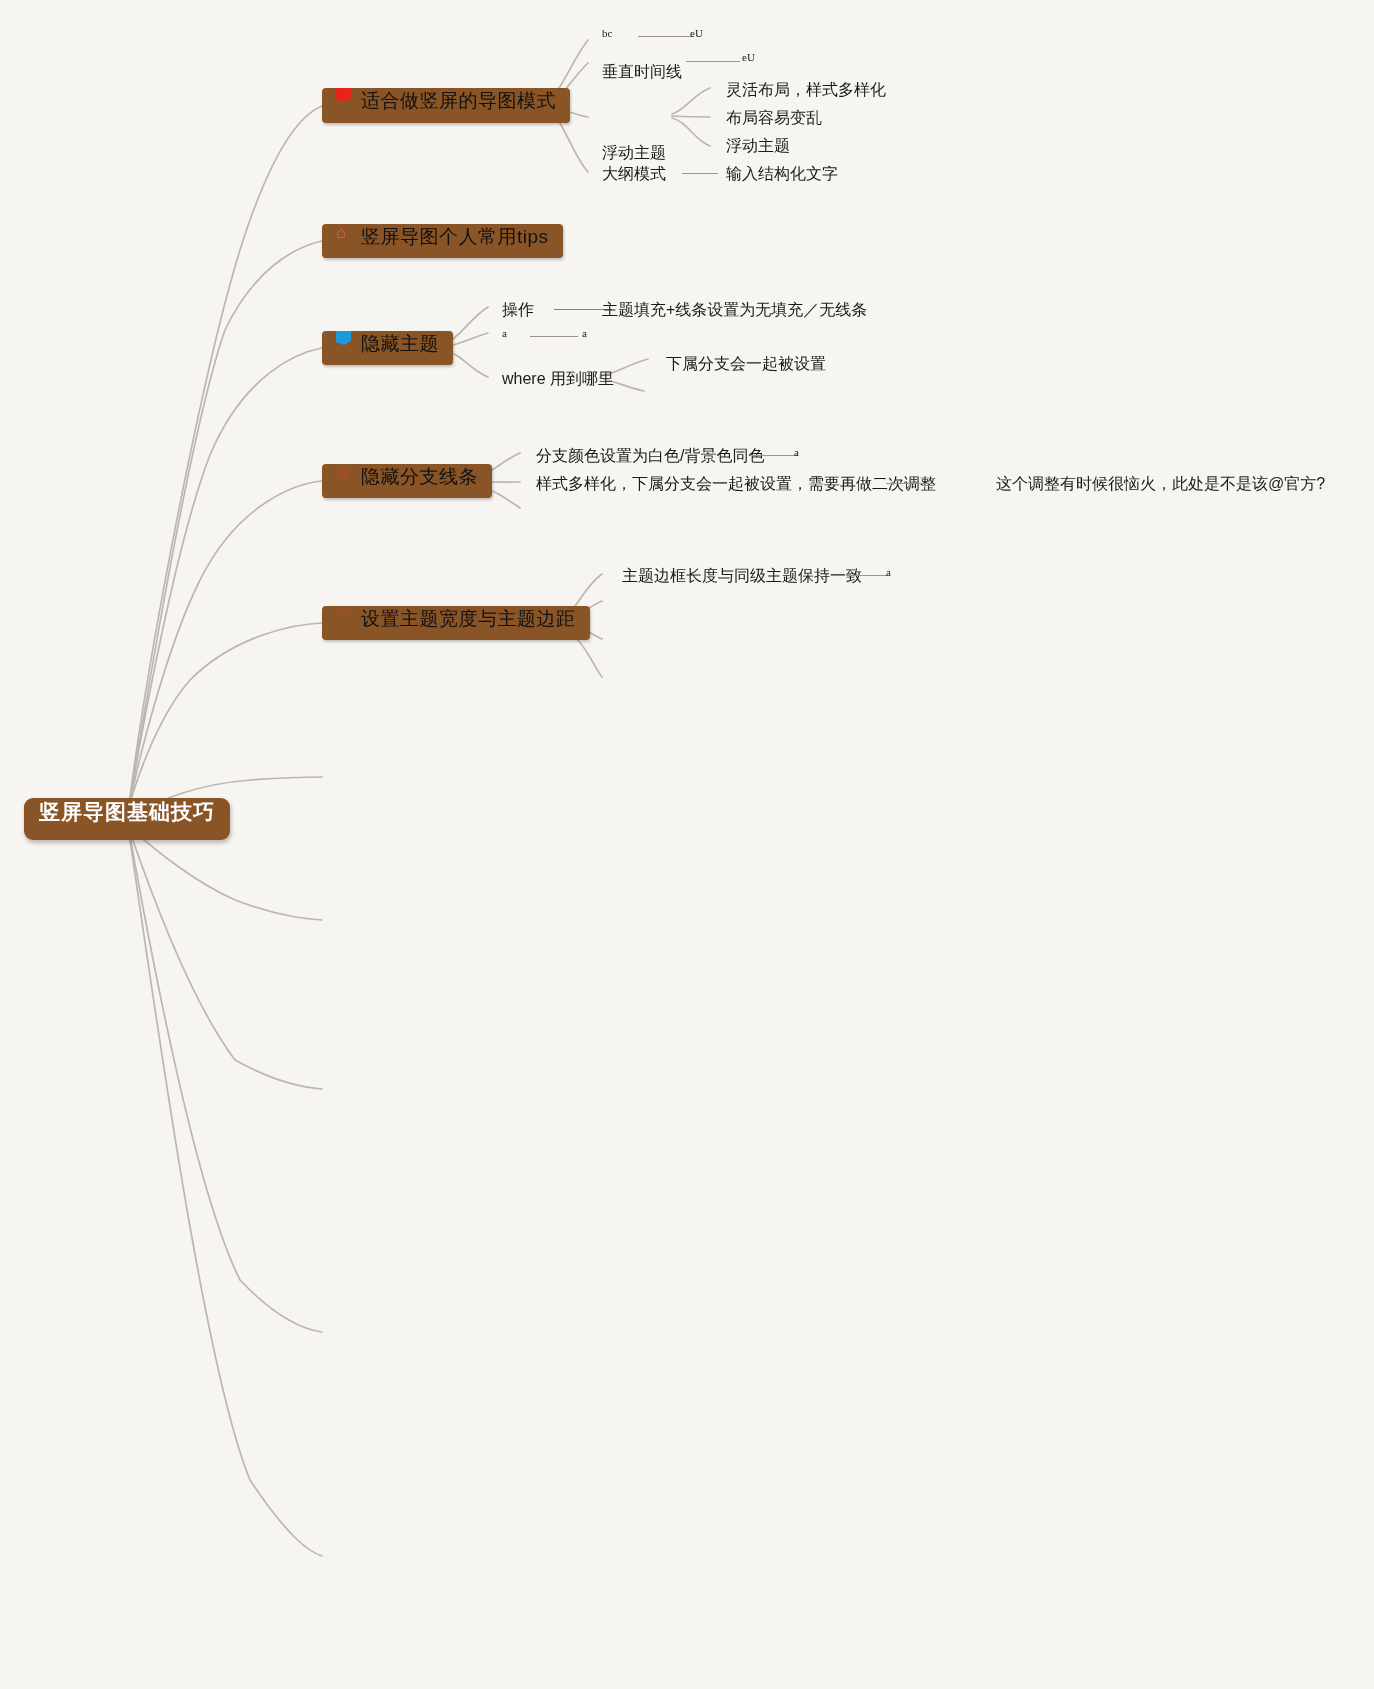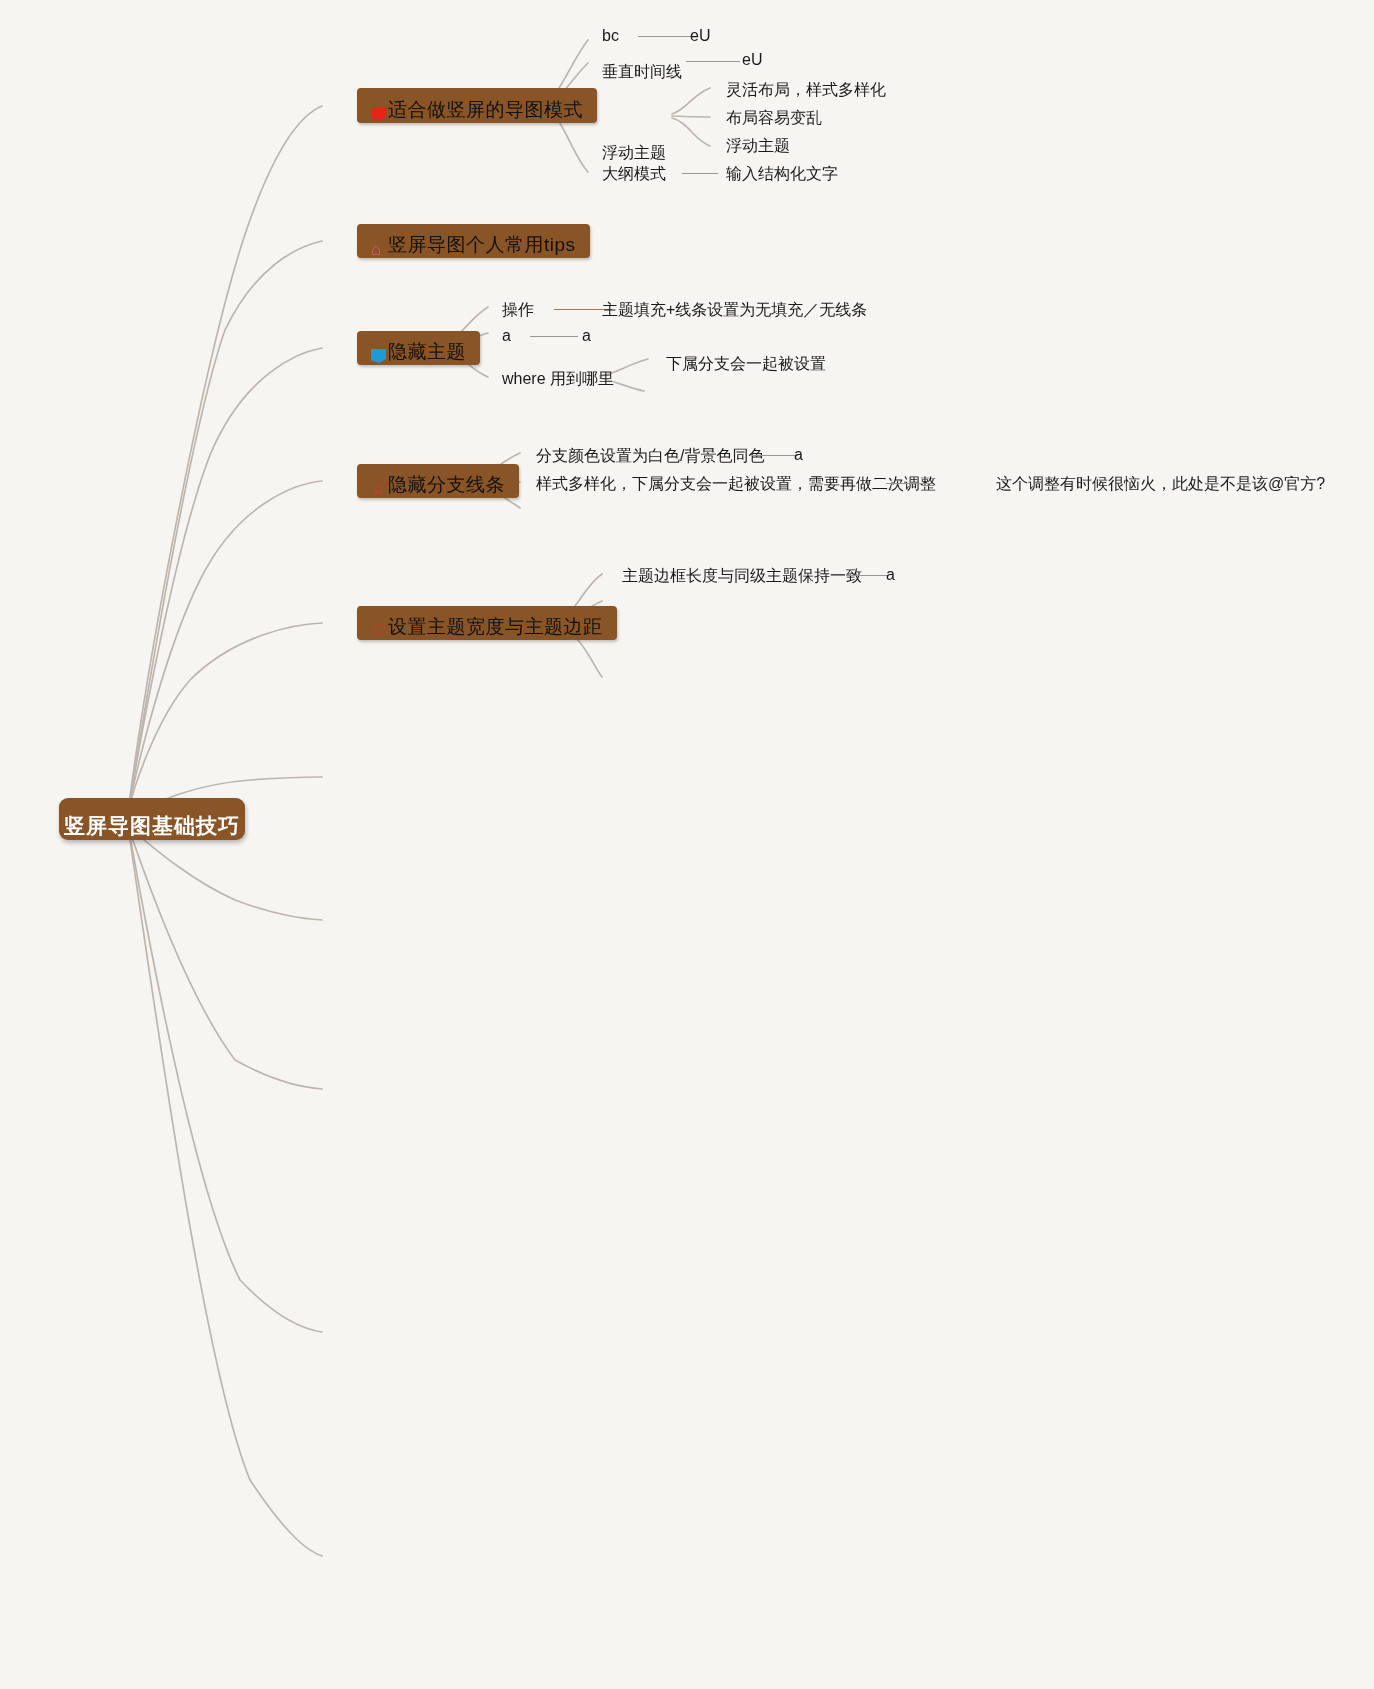--- a/index.html
+++ b/index.html
@@ -8,40 +8,40 @@
     background:#f7f5f2;
     font-family:"Liberation Sans","DejaVu Sans",sans-serif;
   }
   #canvas{position:absolute;inset:0;}
   svg.links{position:absolute;left:0;top:0;width:1374px;height:1689px;pointer-events:none;}
 
   .node{
     position:absolute;box-sizing:border-box;
     background:#8a5526;border-radius:4px;
     box-shadow:1px 2px 3px rgba(0,0,0,.22);
-    display:flex;align-items:flex-end;
-    padding:0 14px;white-space:nowrap;margin-left:35px;
+    display:flex;align-items:flex-start;gap:8px;
+    padding:0 14px;white-space:nowrap;
   }
   .node .txt{color:#111;font-size:19px;letter-spacing:.5px;}
   .node .ico{font-size:17px;line-height:1;display:inline-block;}
 
   #root{
-    left:24px;top:798px;width:186px;height:42px;
+    left:24px;top:798px;width:206px;height:42px;
     border-radius:9px;background:#8a5526;
     box-shadow:1px 3px 4px rgba(0,0,0,.25);
     justify-content:center;padding:0 19px;
   }
   #root .txt{color:#fff;font-weight:bold;font-size:21px;letter-spacing:1px;}
 
   .leaf{
     position:absolute;white-space:nowrap;
     color:#1a1a1a;font-size:16px;
     font-family:"Liberation Sans","DejaVu Sans",sans-serif;
   }
-  .leaf.lat{font-family:Liberation Sans, sans-serif;font-size:16px;text-align:right;}
+  .leaf.lat{font-family:Liberation Serif, serif;font-size:11px;text-align:right;}
 
   .dash{position:absolute;height:0;border-top:1.6px solid #9b9691;}
   .dash.brown{border-top-color:#a0785a;}
 
   .ico-flag-red,.ico-flag-blue{
     width:17px;height:16px;display:inline-block;position:relative;
   }
   .ico-flag-red::before,.ico-flag-blue::before{
     content:"";position:absolute;left:0;top:0;width:15px;height:14px;
     background:#e8231a;

